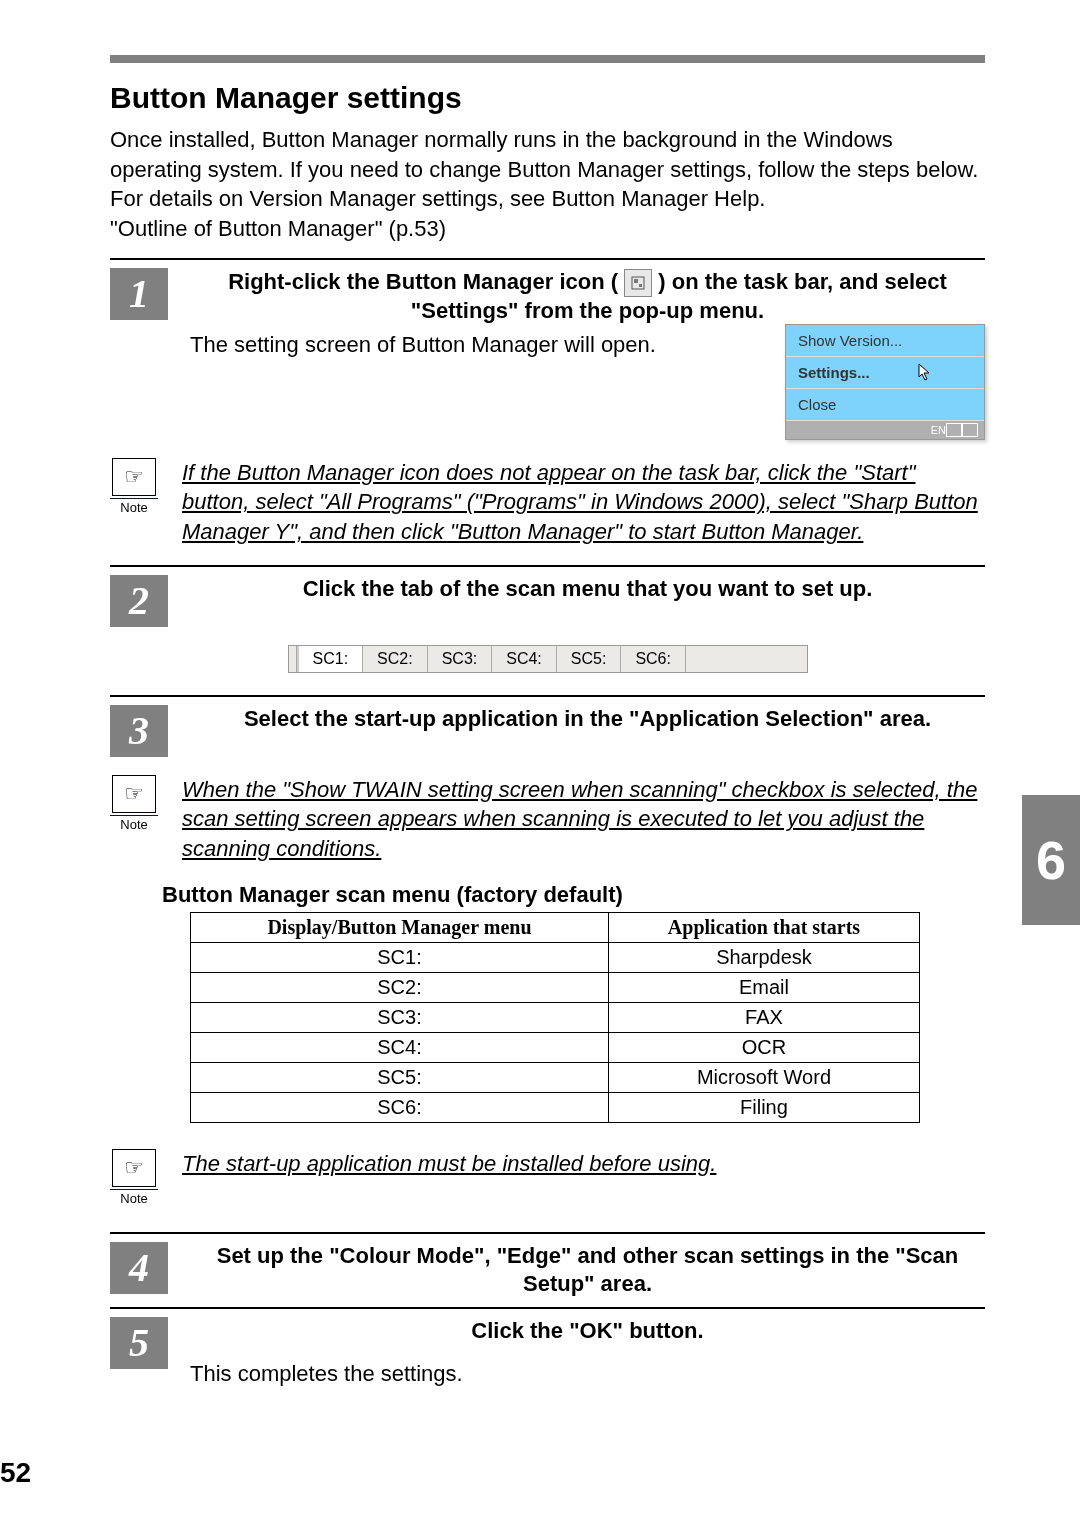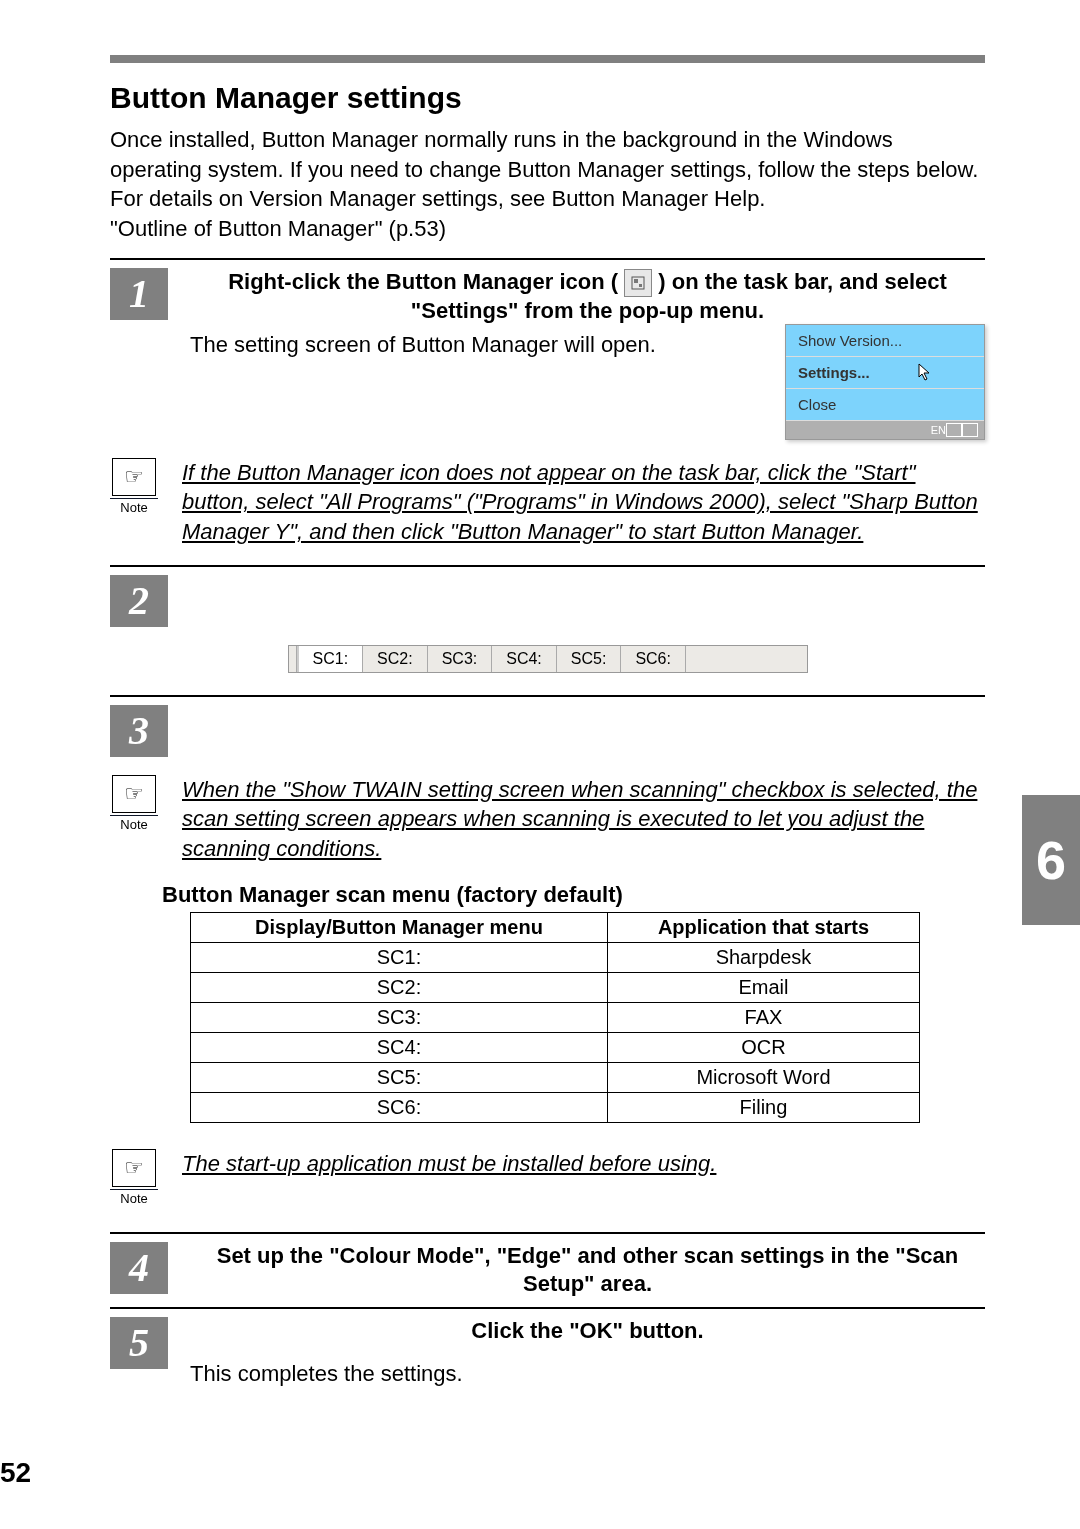--- a/index.html
+++ b/index.html
@@ -165,20 +165,21 @@
     width: 730px;
     font-size: 20px;
   }
   table.defaults th, table.defaults td {
     border: 1px solid #000;
     padding: 3px 8px;
     text-align: center;
   }
   table.defaults th {
     font-weight: bold;
+    font-family: Liberation Serif, serif;
   }
   .inline-icon {
     display: inline-flex;
     width: 28px; height: 28px;
     border: 1px solid #888;
     background: #e8e8e8;
     vertical-align: middle;
     align-items: center;
     justify-content: center;
     font-size: 14px;
@@ -255,34 +256,40 @@
 <div class="note-row">
   <div class="note-icon-box">
     <div class="note-icon">☞</div>
     <div class="note-label">Note</div>
   </div>
   <div class="note-text">If the Button Manager icon does not appear on the task bar, click the "Start" button, select "All Programs" ("Programs" in Windows 2000), select "Sharp Button Manager Y", and then click "Button Manager" to start Button Manager.</div>
 </div>
 
 <div class="step-block">
   <div class="step-num">2</div>
+  <div class="step-body">
+    <div class="step-title">Click the tab of the scan menu that you want to set up.</div>
+  </div>
 </div>
 
 <div class="tabs-shot">
   <div style="width:8px;border-right:1px solid #aaa"></div>
   <div class="tab sel">SC1:</div>
   <div class="tab">SC2:</div>
   <div class="tab">SC3:</div>
   <div class="tab">SC4:</div>
   <div class="tab">SC5:</div>
   <div class="tab">SC6:</div>
 </div>
 
 <div class="step-block">
   <div class="step-num">3</div>
+  <div class="step-body">
+    <div class="step-title">Select the start-up application in the "Application Selection" area.</div>
+  </div>
 </div>
 
 <div class="note-row">
   <div class="note-icon-box">
     <div class="note-icon">☞</div>
     <div class="note-label">Note</div>
   </div>
   <div class="note-text">When the "Show TWAIN setting screen when scanning" checkbox is selected, the scan setting screen appears when scanning is executed to let you adjust the scanning conditions.</div>
 </div>
 

